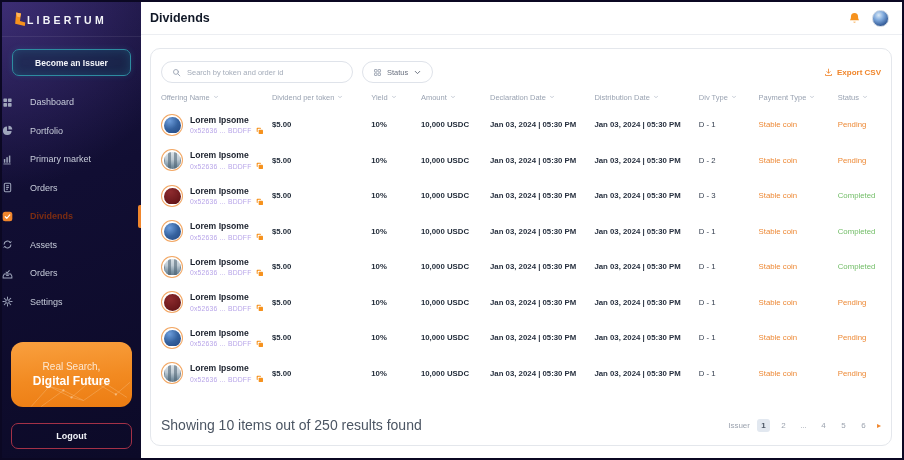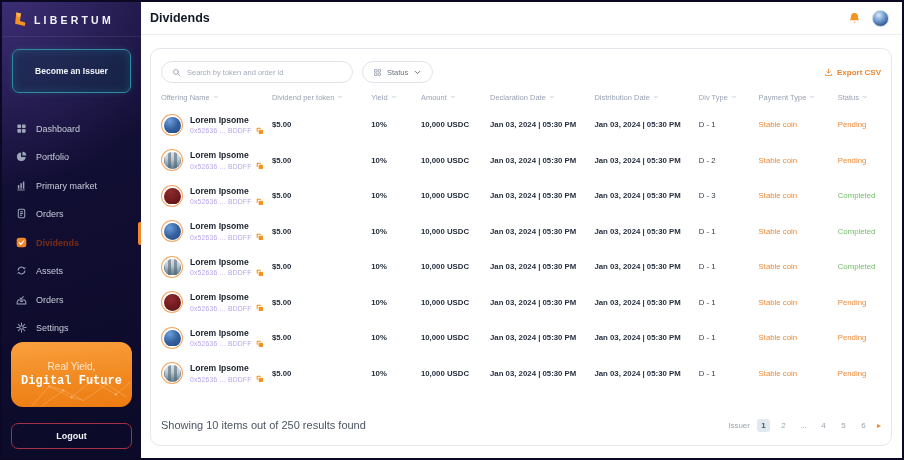--- a/index.html
+++ b/index.html
@@ -10,40 +10,40 @@
   }
   *{margin:0;padding:0;box-sizing:border-box;}
   body{font-family:"Liberation Sans",sans-serif;background:#0B0823;width:904px;height:460px;overflow:hidden;}
   .window{width:904px;height:460px;border:2px solid #0B0823;display:flex;background:#fff;}
 
   
   .sidebar{width:139px;flex:0 0 139px;height:100%;display:flex;flex-direction:column;
     background:radial-gradient(circle at -10% -5%, rgba(96,72,170,.55), transparent 42%),
                linear-gradient(160deg,#1B1542 0%,#110E33 40%,#0C0A28 100%);
     position:relative;}
-  .logo-row{display:flex;align-items:center;gap:7px;padding:10px 12px 9px;border-bottom:1px solid rgba(255,255,255,.08);}
+  .logo-row{display:flex;align-items:center;padding:10px 12px 9px;border-bottom:1px solid rgba(255,255,255,.08);}
   .logo-mark{width:13px;height:15px;flex:0 0 13px;}
   .logo-text{color:#F2F3F8;font-size:10.5px;font-weight:700;letter-spacing:3.2px;}
-  .issuer-btn{margin:12px 10px 4px;height:44px;border:1px solid #2E8CA0;border-radius:7px;
+  .issuer-btn{margin:12px 10px 4px;height:27px;border:1px solid #2E8CA0;border-radius:7px;
     background:rgba(18,52,76,.45);box-shadow:inset 0 0 10px rgba(46,170,195,.22),0 0 6px rgba(46,170,195,.18);
     color:#F4F6FA;font-size:8.5px;font-weight:600;display:flex;align-items:center;justify-content:center;cursor:pointer;}
   .nav{margin-top:8px;}
-  .nav-item{position:relative;display:flex;align-items:flex-end;gap:9px;height:28.5px;padding-left:14px;
+  .nav-item{position:relative;display:flex;align-items:center;gap:17px;height:28.5px;
     color:#C7CCDA;font-size:9px;cursor:pointer;}
   .nav-icon{width:11px;height:11px;flex:0 0 11px;color:#9FA6BC;display:inline-flex;}
   .nav-icon svg{width:11px;height:11px;display:block;}
   .nav-item.active{color:#7C2D12;font-weight:600;}
   .nav-item .bar{display:none;}
   .nav-item.active .bar{display:block;position:absolute;right:0;top:3px;width:3px;height:23px;background:var(--accent);border-radius:2px 0 0 2px;}
   .promo{margin:auto 9px 0;height:65px;border-radius:12px;position:relative;overflow:hidden;
     background:linear-gradient(175deg,#F9A03F 0%,#F28A21 55%,#EC7C12 100%);
     display:flex;flex-direction:column;align-items:center;justify-content:center;gap:2px;}
   .promo .mesh{position:absolute;inset:0;opacity:.5;}
   .promo-line1{color:rgba(255,255,255,.78);font-size:10px;position:relative;}
-  .promo-line2{color:#fff;font-size:12px;font-weight:700;position:relative;font-family:Liberation Mono, monospace;}
+  .promo-line2{color:#fff;font-size:12px;font-weight:700;position:relative;}
   .logout-btn{margin:16px 9px 9px;height:26px;border:1px solid #A43147;border-radius:7px;background:transparent;
     color:#F2F3F8;font-size:9px;font-weight:600;display:flex;align-items:center;justify-content:center;cursor:pointer;}
 
   
   .main{flex:1;display:flex;flex-direction:column;background:#fff;min-width:0;}
   .topbar{height:33px;flex:0 0 33px;display:flex;align-items:center;padding:0 13px 0 9px;border-bottom:1px solid #ECEEF2;}
   .page-title{font-size:12.5px;font-weight:700;color:#111827;}
   .topbar-right{margin-left:auto;display:flex;align-items:center;gap:11px;}
   .bell{width:13px;height:13px;display:inline-flex;cursor:pointer;}
   .bell svg{width:13px;height:13px;}
@@ -85,21 +85,21 @@
            linear-gradient(180deg,#E3E9ED 0%,#BECAD3 45%,#7E95A5 75%,#5C7384 100%);}
   .av-maroon{background:radial-gradient(circle at 40% 32%,#8E2B2E 0%,#6B181B 60%,#541114 100%);}
   .name-stack{display:flex;flex-direction:column;gap:2px;}
   .name{font-size:8.6px;font-weight:700;color:#1A202C;white-space:nowrap;}
   .addr-row{display:flex;align-items:center;gap:4px;}
   .address{font-size:6.8px;color:var(--purple);letter-spacing:.2px;white-space:nowrap;}
   .copy-icon{width:8px;height:8px;display:inline-flex;cursor:pointer;}
   .copy-icon svg{width:8px;height:8px;}
 
   .tfoot{margin-top:auto;height:34px;flex:0 0 34px;display:flex;align-items:center;padding-bottom:6px;}
-  .summary{font-size:11px;color:#4B5563;}
+  .summary{font-size:14px;color:#4B5563;}
   .pagination{margin-left:auto;display:flex;align-items:center;gap:7px;font-size:8px;color:#9CA3AF;}
   .pages-label{color:#9CA3AF;}
   .page{min-width:13px;height:13px;display:inline-flex;align-items:center;justify-content:center;border-radius:3px;cursor:pointer;color:#9CA3AF;}
   .page.current{background:#E2E8F0;color:#4B5563;font-weight:600;}
   .page.dots{cursor:default;}
   .next-arrow{color:var(--accent);font-size:8px;cursor:pointer;}
 </style>
 </head>
 <body>
 
@@ -215,21 +215,21 @@
         </g>
         <g fill="#FFF1DC">
           <circle cx="38" cy="44" r="1.1"></circle>
             <circle cx="60" cy="55" r="1.1"></circle>
             <circle cx="80" cy="38" r="1.1"></circle>
           <circle cx="104" cy="52" r="1.1"></circle>
             <circle cx="52" cy="48" r="1.1"></circle>
             <circle cx="95" cy="42" r="1.1"></circle>
         </g>
       </svg>
-      <span class="promo-line1">Real Yield,</span>
+      <span class="promo-line1">Real Search,</span>
       <span class="promo-line2">Digital Future</span>
     </div>
 
     <button class="logout-btn">Logout</button>
   </aside>
 
   <main class="main">
     <div class="topbar">
       <span class="page-title">Dividends</span>
       <div class="topbar-right">

